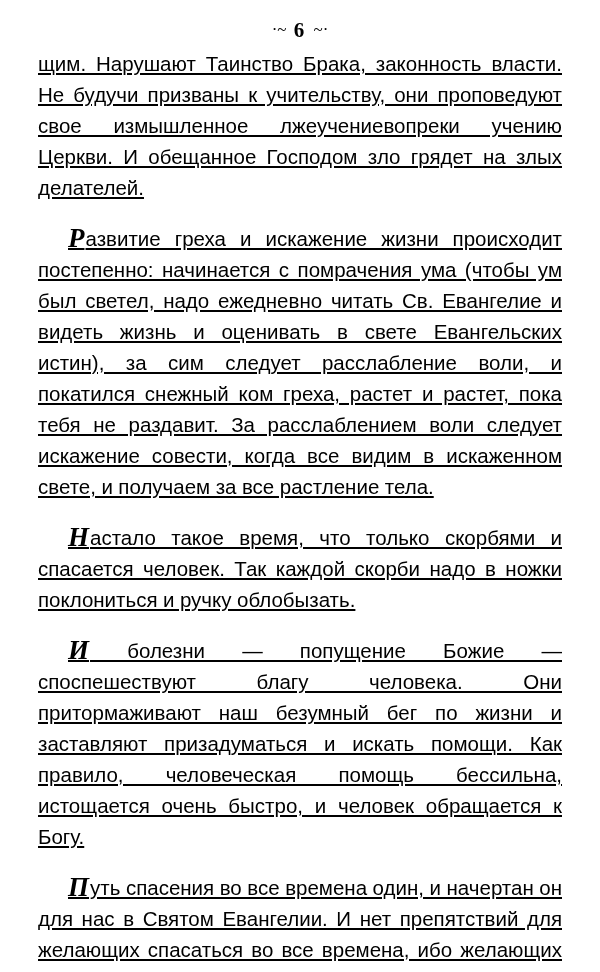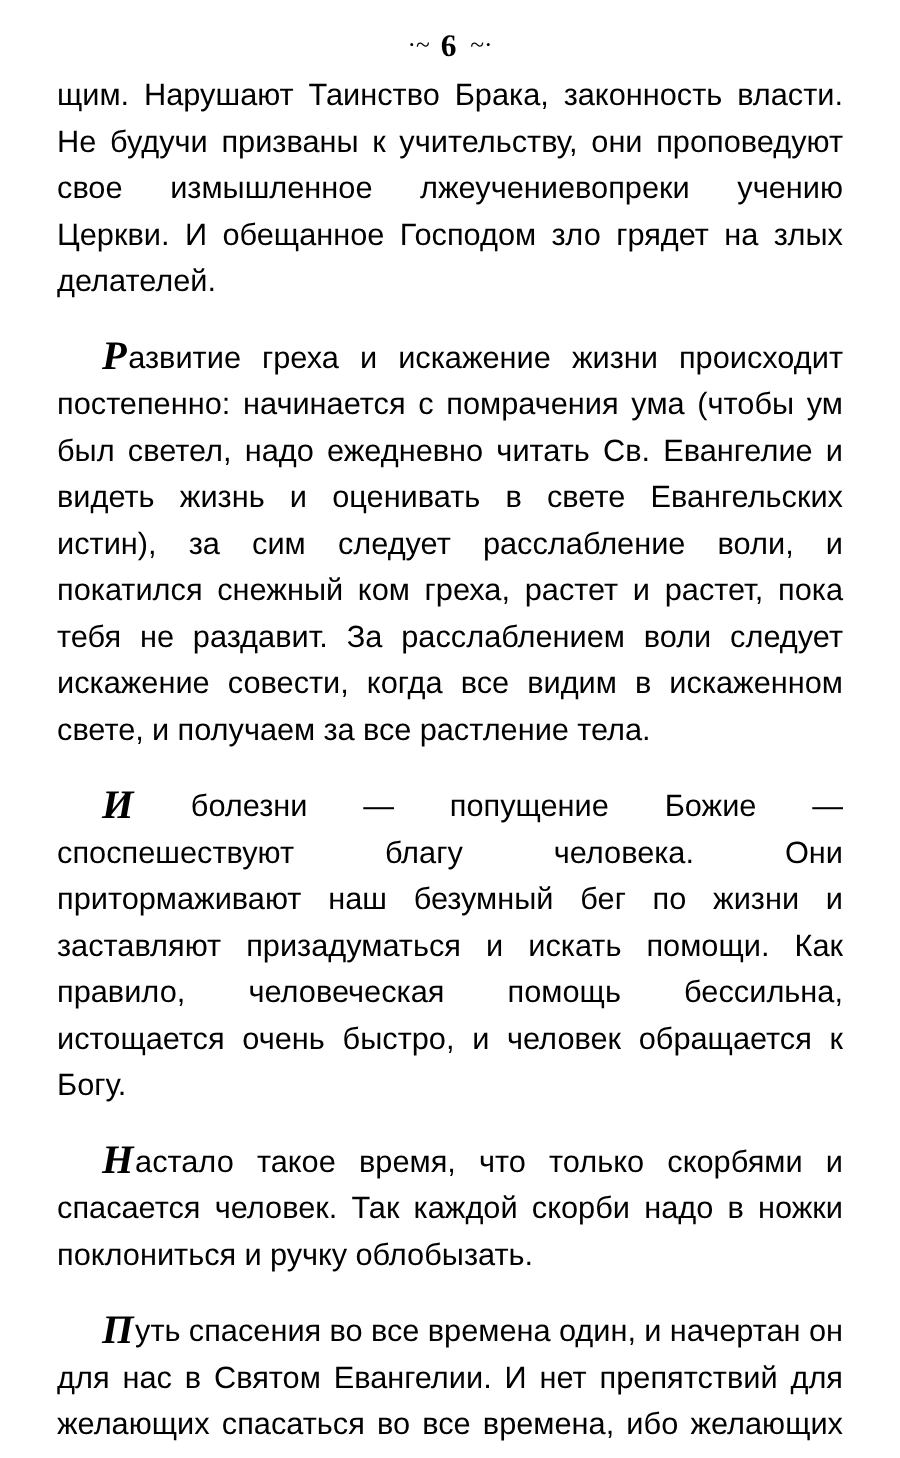--- a/index.html
+++ b/index.html
@@ -41,20 +41,21 @@
     padding: 14px 38px 0 38px;
   }
   p.para {
     margin: 0 0 20px 0;
     font-size: 20.5px;
     line-height: 31px;
     text-align: justify;
     text-justify: inter-word;
     hyphens: manual;
     word-spacing: -0.2px;
+    text-decoration: underline;
   }
   p.para:last-child {
     margin-bottom: 0;
   }
   p.indent {
     text-indent: 30px;
   }
   .dropcap {
     font-family: "Liberation Serif", serif;
     font-weight: bold;
@@ -78,20 +79,20 @@
     <span>6</span>
     <span class="orn">~·</span>
   </div>
 
   <div class="body-text">
 
     <p class="para"><span>щим. Нарушают Таинство Брака, законность власти. Не будучи призваны к учительству, они проповедуют свое измышленное лжеучениевопреки учению Церкви. И обещанное Господом зло грядет на злых делателей.</span></p>
 
     <p class="para indent"><span class="dropcap">Р</span><span>азвитие греха и искажение жизни происходит постепенно: начинается с помрачения ума (чтобы ум был светел, надо ежедневно читать Св. Евангелие и видеть жизнь и оценивать в свете Евангельских истин), за сим следует расслабление воли, и покатился снежный ком греха, растет и растет, пока тебя не раздавит. За расслаблением воли следует искажение совести, когда все видим в искаженном свете, и получаем за все растление тела.</span></p>
 
+    <p class="para indent last-line-left"><span class="dropcap">Н</span><span>астало такое время, что только скорбями и спасается человек. Так каждой скорби надо в ножки поклониться и ручку облобызать.</span></p>
+
     <p class="para indent last-line-left"><span class="dropcap">И</span><span> болезни — попущение Божие — споспешествуют благу человека. Они притормаживают наш безумный бег по жизни и заставляют призадуматься и искать помощи. Как правило, человеческая помощь бессильна, истощается очень быстро, и человек обращается к Богу.</span></p>
-
-    <p class="para indent last-line-left"><span class="dropcap">Н</span><span>астало такое время, что только скорбями и спасается человек. Так каждой скорби надо в ножки поклониться и ручку облобызать.</span></p>
 
     <p class="para indent last-line-left"><span class="dropcap">П</span><span>уть спасения во все времена один, и начертан он для нас в Святом Евангелии. И нет препятствий для желающих спасаться во все времена, ибо желающих ведёт по пути спасения Сам Спаситель. Нам же только искренно желать идти вослед Христа.</span></p>
 
   </div>
 </div>
 
 </body></html>

